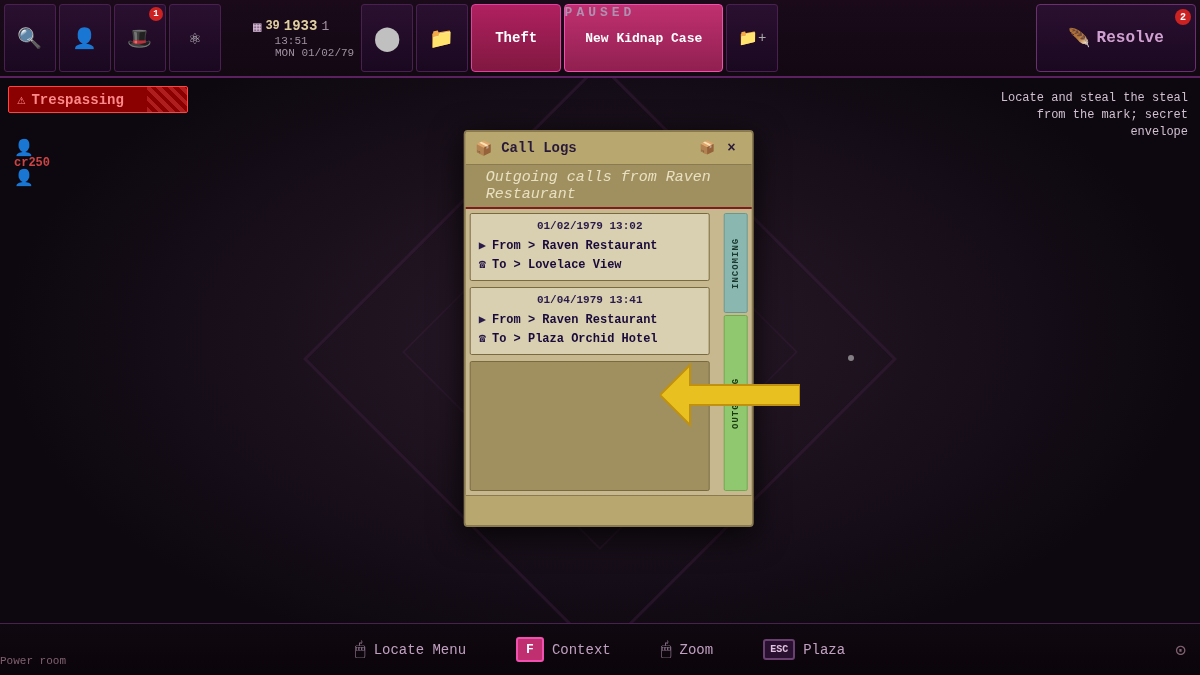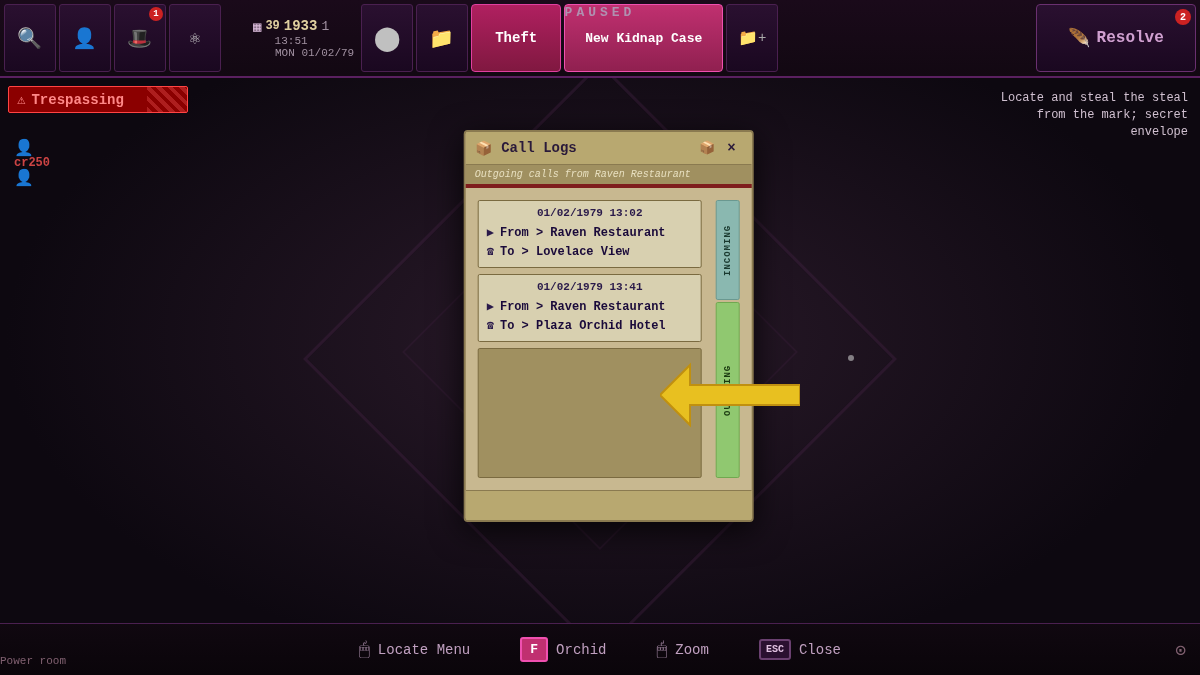--- a/index.html
+++ b/index.html
@@ -294,29 +294,29 @@
     .modal-close {
       color: #2a1a3a;
       font-size: 14px;
       font-weight: bold;
       cursor: pointer;
       padding: 2px 6px;
     }
 
     .modal-subtitle {
       background: #a09060;
-      padding: 4px 9px;
+      padding: 4px 20px;
       color: #e8e0c0;
-      font-size: 10px;
-      border-bottom: 4px solid #7f1d1d;
+      font-size: 15px;
+      border-bottom: 2px solid #7f1d1d;
       font-style: italic;
     }
 
     .modal-body {
-      padding: 12px;
+      padding: 4px;
       display: flex;
       gap: 14px;
     }
 
     .calls-list {
       flex: 1;
       display: flex;
       flex-direction: column;
       gap: 6px;
     }
@@ -607,21 +607,21 @@
           <span class="call-row-icon">▶</span>
           <span>From &gt; Raven Restaurant</span>
         </div>
         <div class="call-row">
           <span class="call-row-icon">☎</span>
           <span>To &gt; Lovelace View</span>
         </div>
       </div>
 
       <div class="call-entry">
-        <div class="call-timestamp">01/02/1979 13:41</div>
+        <div class="call-timestamp">01/04/1979 13:41</div>
         <div class="call-row">
           <span class="call-row-icon">▶</span>
           <span>From &gt; Raven Restaurant</span>
         </div>
         <div class="call-row">
           <span class="call-row-icon">☎</span>
           <span>To &gt; Plaza Orchid Hotel</span>
         </div>
       </div>
 
@@ -652,29 +652,29 @@
 
 <div class="bottom-bar">
 
   <div class="bottom-action">
     <span class="bottom-icon">🖱</span>
     <span>Locate Menu</span>
   </div>
 
   <div class="bottom-action">
     <div class="bottom-key highlight">F</div>
-    <span>Orchid</span>
+    <span>Context</span>
   </div>
 
   <div class="bottom-action">
     <span class="bottom-icon">🖱</span>
     <span>Zoom</span>
   </div>
 
   <div class="bottom-action">
     <div class="bottom-key" style="font-size:10px;padding:3px 5px;">ESC</div>
-    <span>Close</span>
+    <span>Plaza</span>
   </div>
 
 </div>
 
 <div class="power-room">Power room</div>
 <div class="bottom-right-icon">⊙</div>
 
 </body></html>

